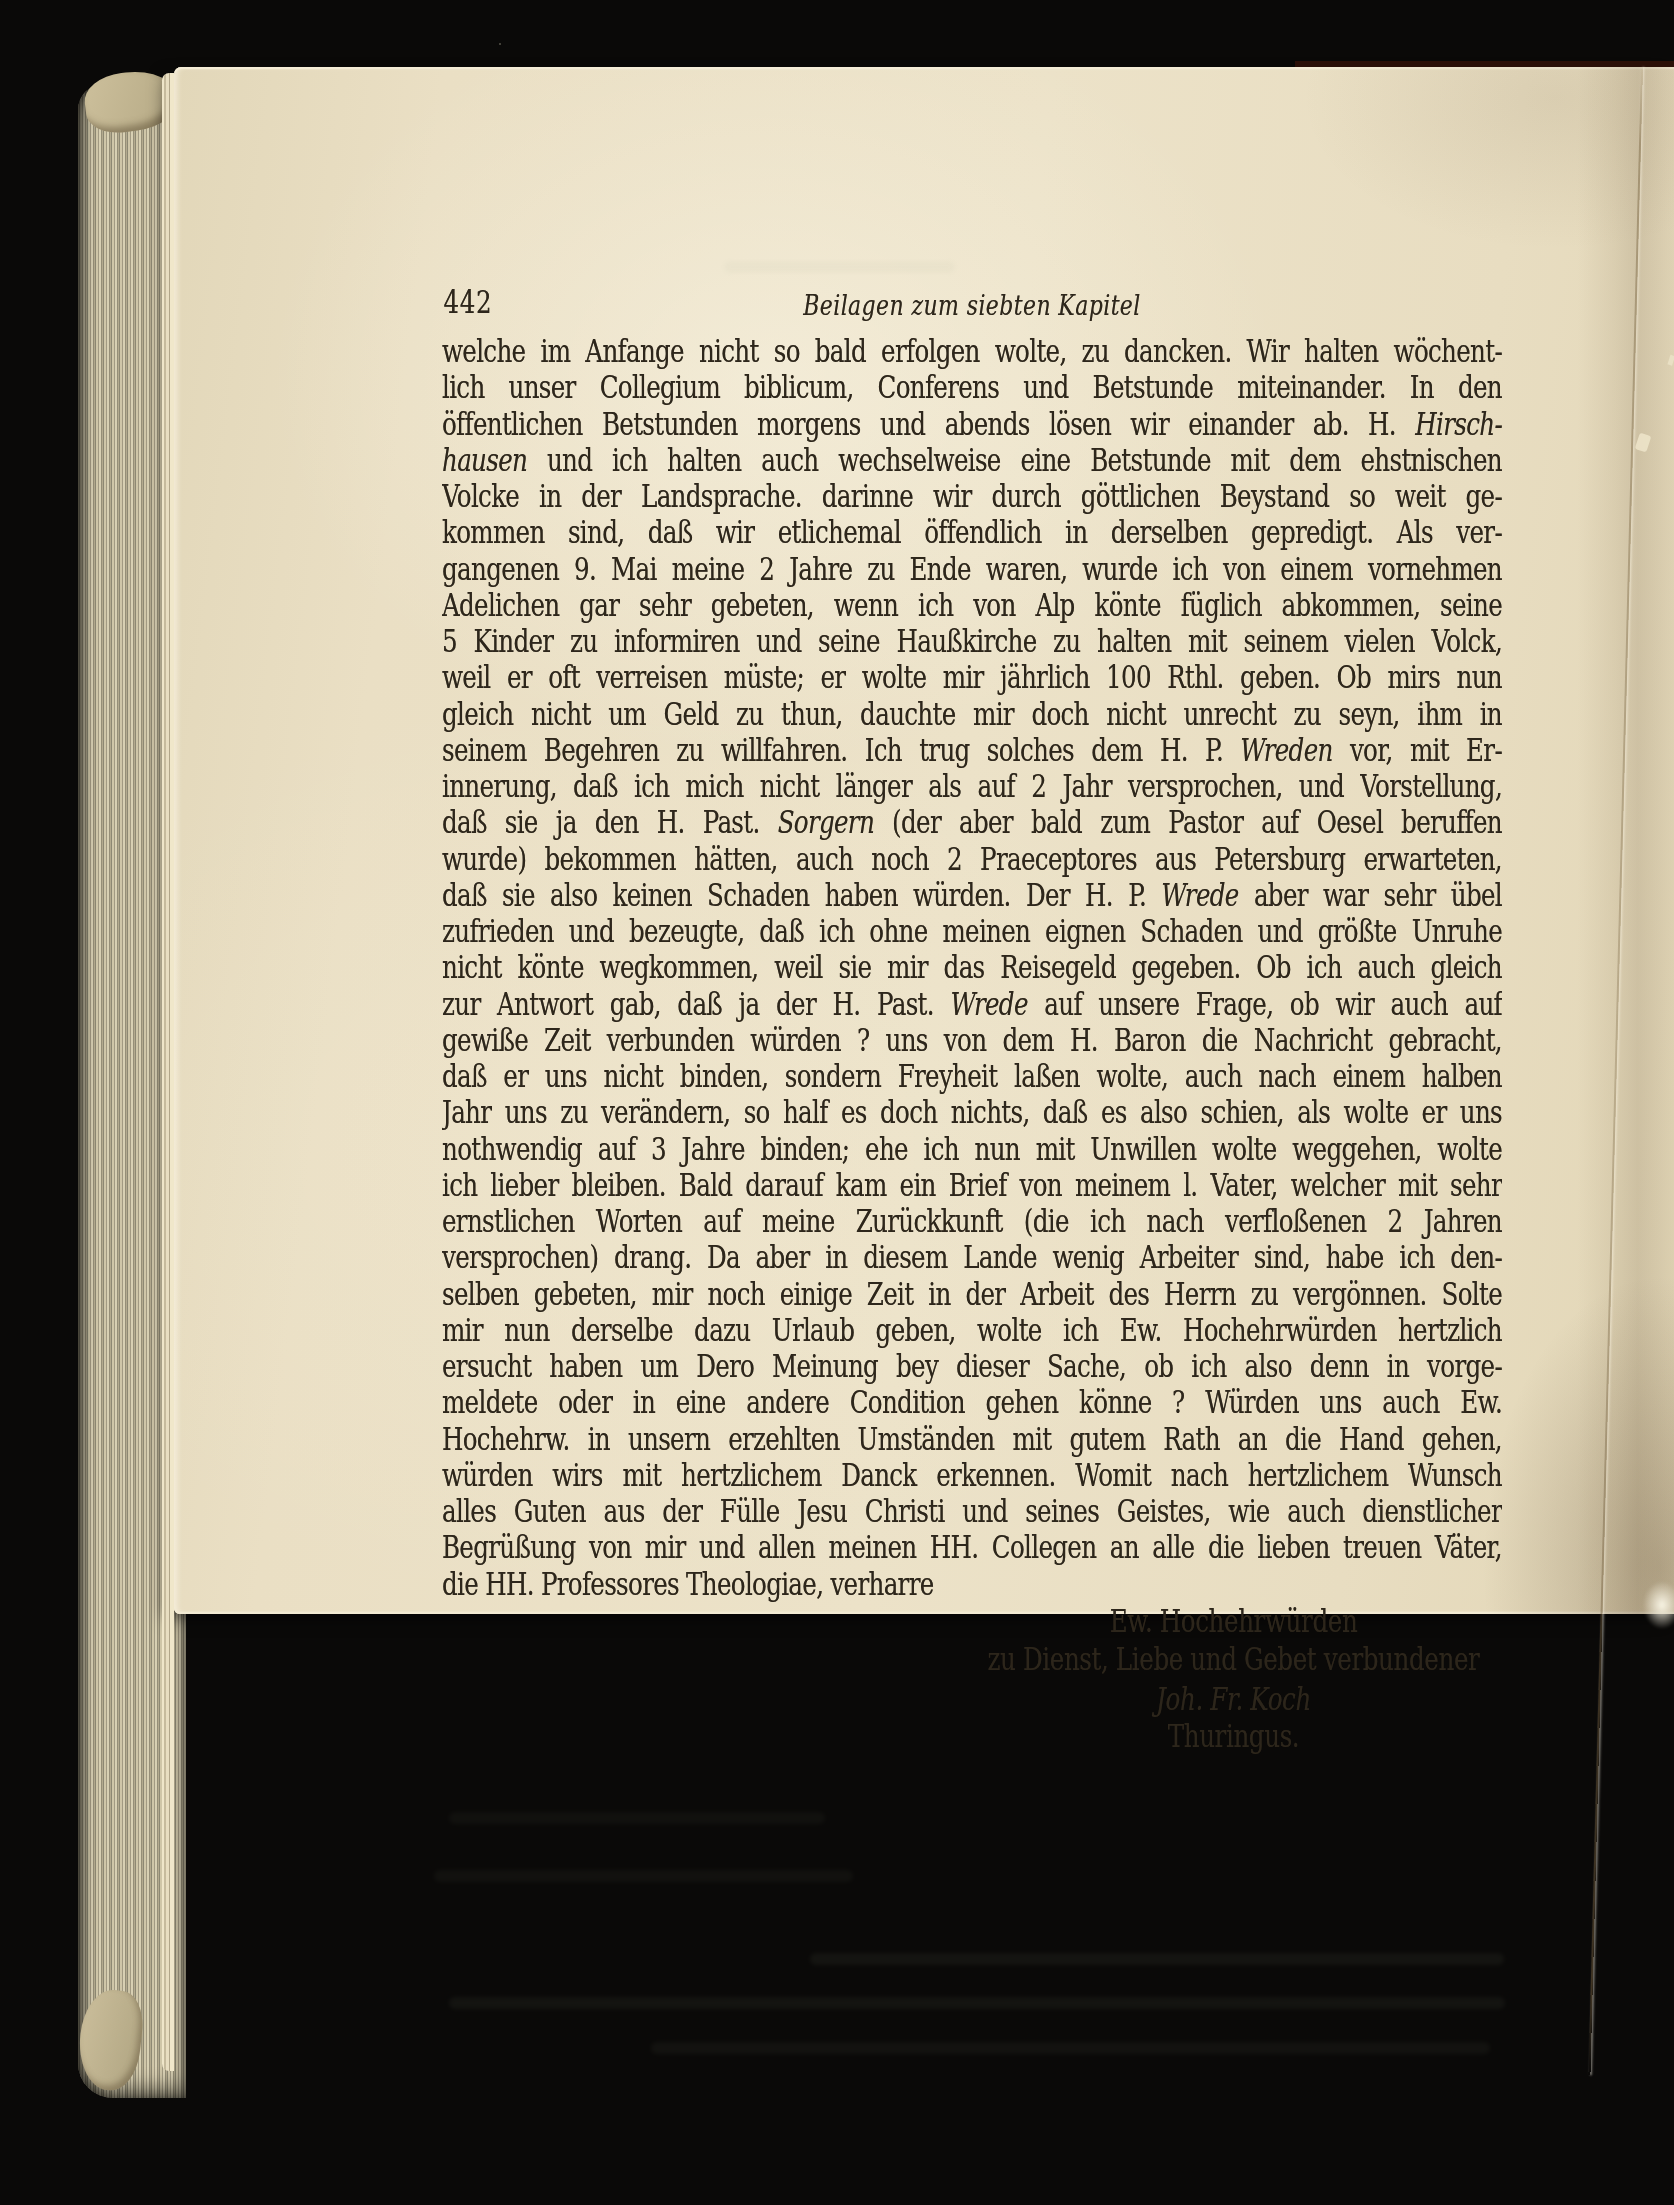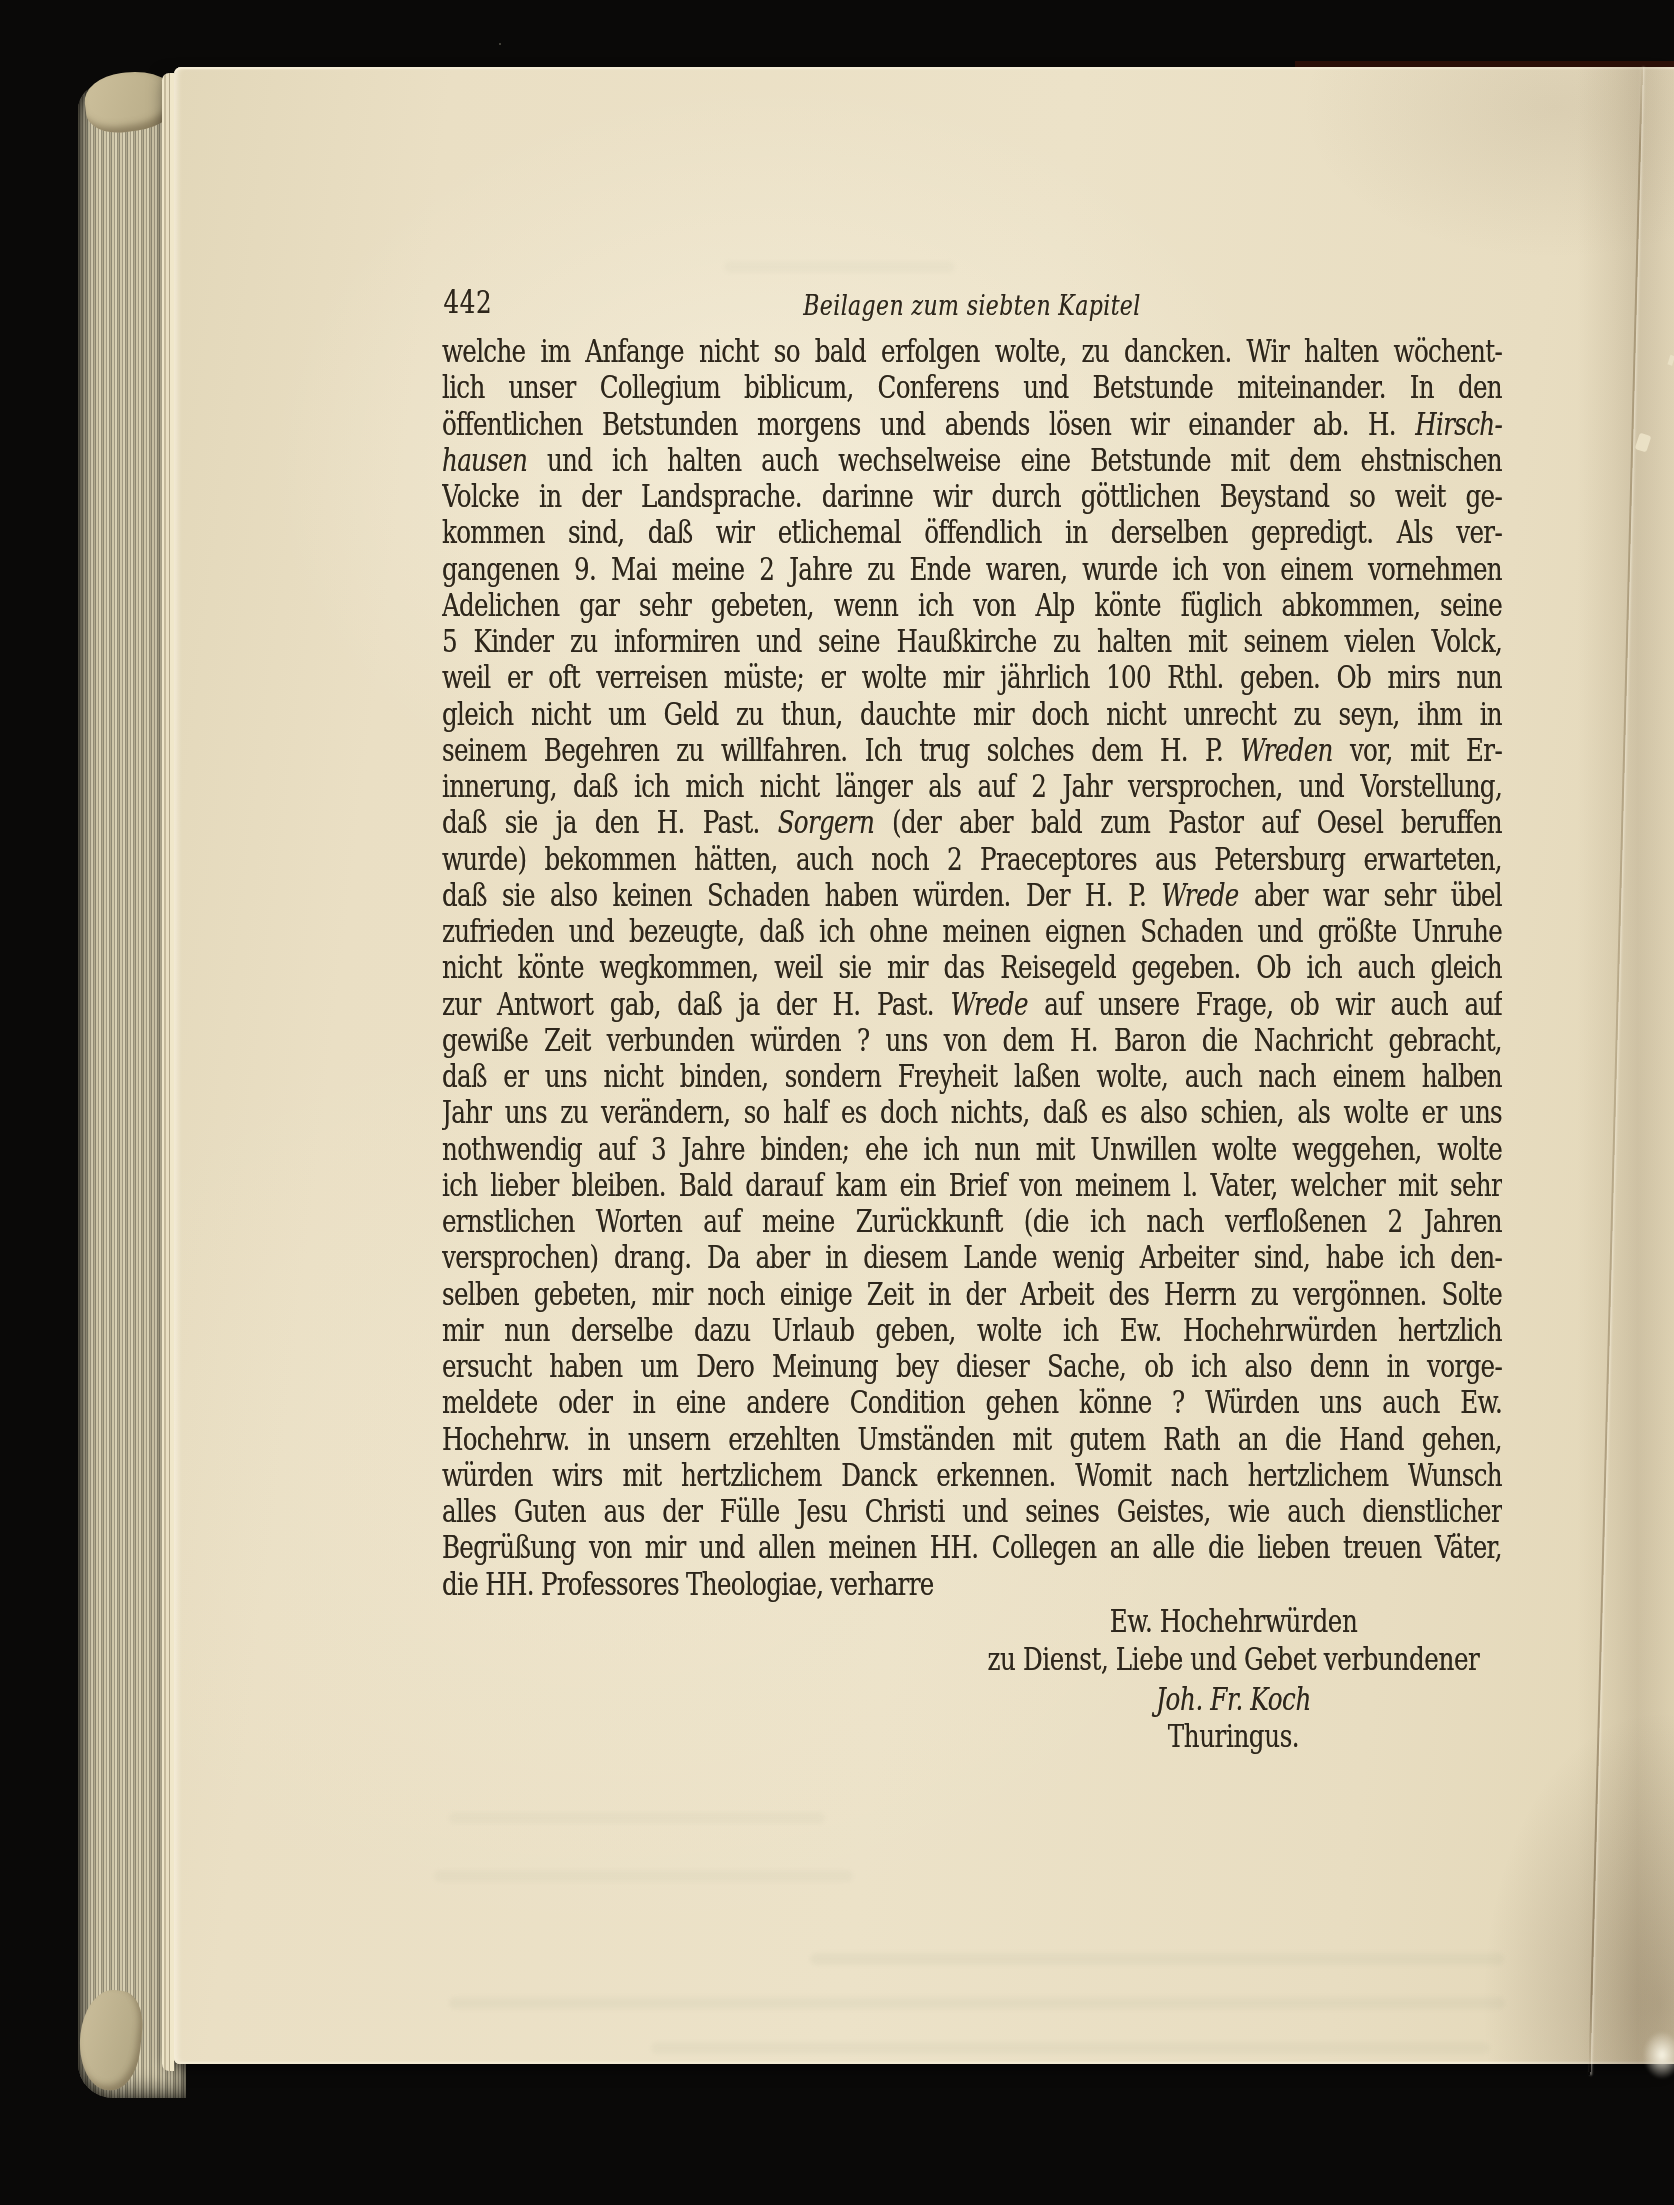--- a/index.html
+++ b/index.html
@@ -24,21 +24,21 @@
     box-shadow:inset -4.3px -5.8px 7.2px rgba(90,75,50,.5);
   }
   .stack-bottom-tear{
     position:absolute;left:80px;top:1990px;width:61px;height:100px;
     background:linear-gradient(100deg,#cbbe9b,#b0a582);
     border-radius:50% 40% 45% 55%;transform:rotate(6deg);
     box-shadow:inset -3.6px -4.3px 6.5px rgba(90,75,50,.45);
   }
   
   .page{
-    position:absolute;left:174px;top:67px;width:1501px;height:1997px;
+    position:absolute;left:174px;top:67px;width:1501px;height:1547px;
     background:linear-gradient(97deg,#e2d7b9 0%,#eadfc4 16%,#ece2c8 52%,#e8ddc1 80%,#e2d6b6 100%);
     border-radius:7.2px 0 0 5.8px;
     box-shadow:-11.6px 7.2px 17.4px -4.3px rgba(0,0,0,.65),
                inset 0 2.2px 0 #f4ecd6, inset 0 -2.2px 0 #f2ead3, inset 3.6px 0 5.8px rgba(255,250,235,.55);
   }
   
   .page::before{
     content:"";position:absolute;left:-11.6px;top:5.8px;width:11.6px;height:1998px;
     background:repeating-linear-gradient(90deg,#efe6c9 0 2.2px,#c6bb9d 2.2px 3.6px,#e8dec1 3.6px 6.5px,#b1a689 6.5px 8px,#f0e7ca 8px 11.6px);
     border-radius:7.2px 0 0 7.2px;

